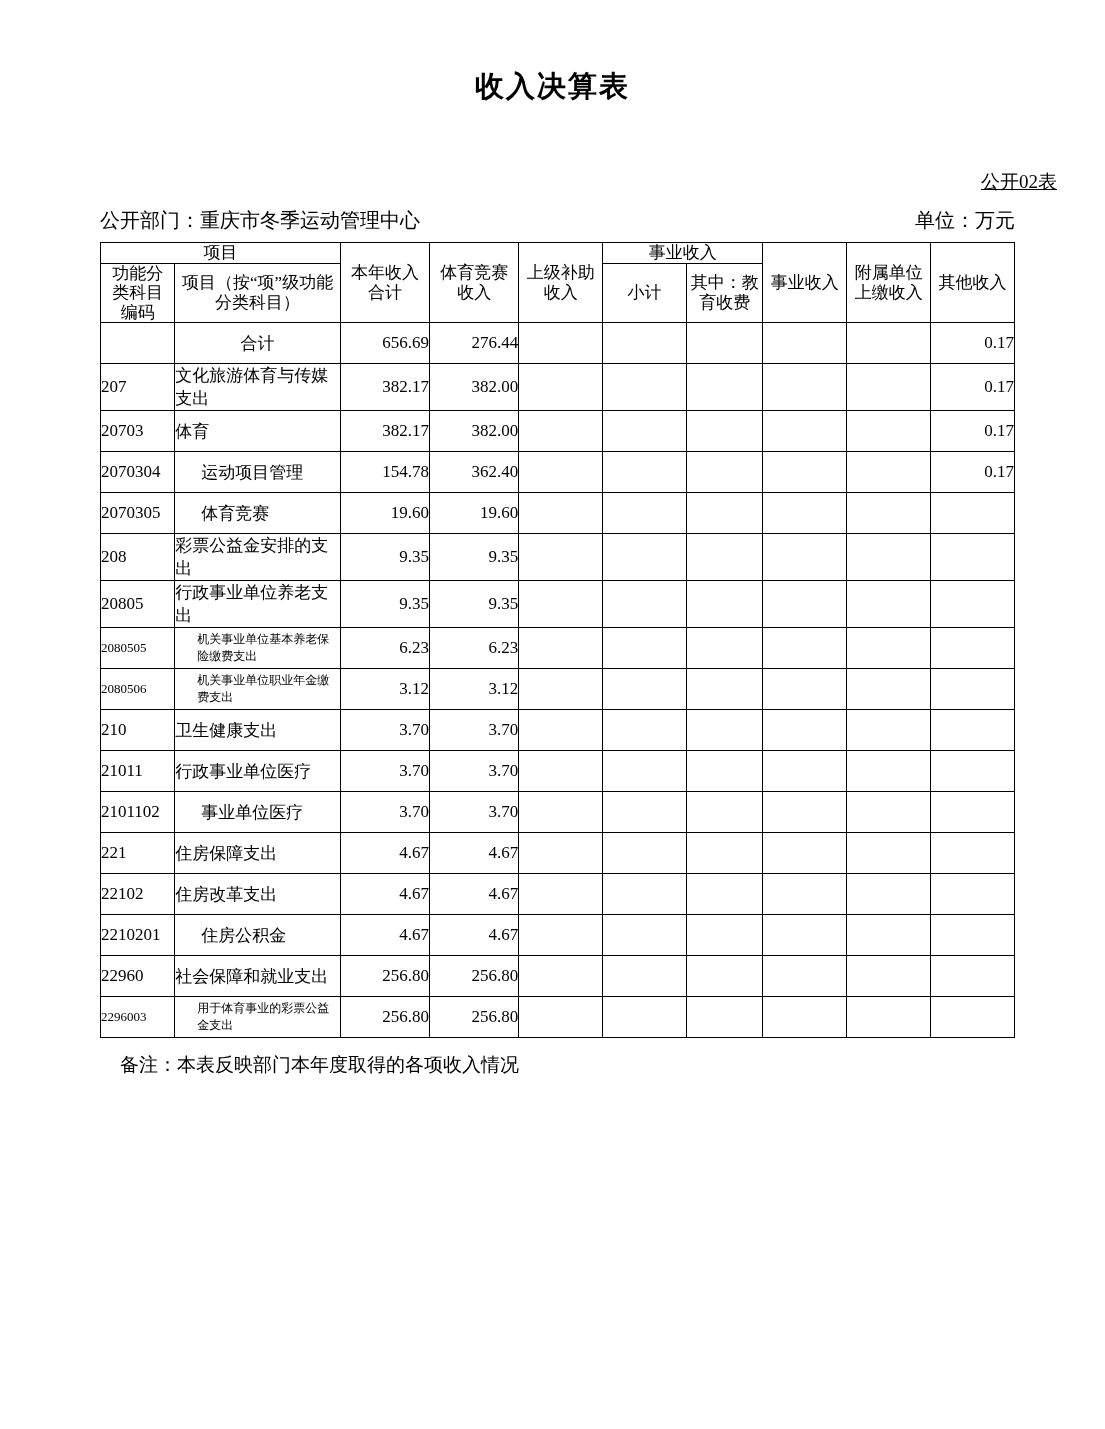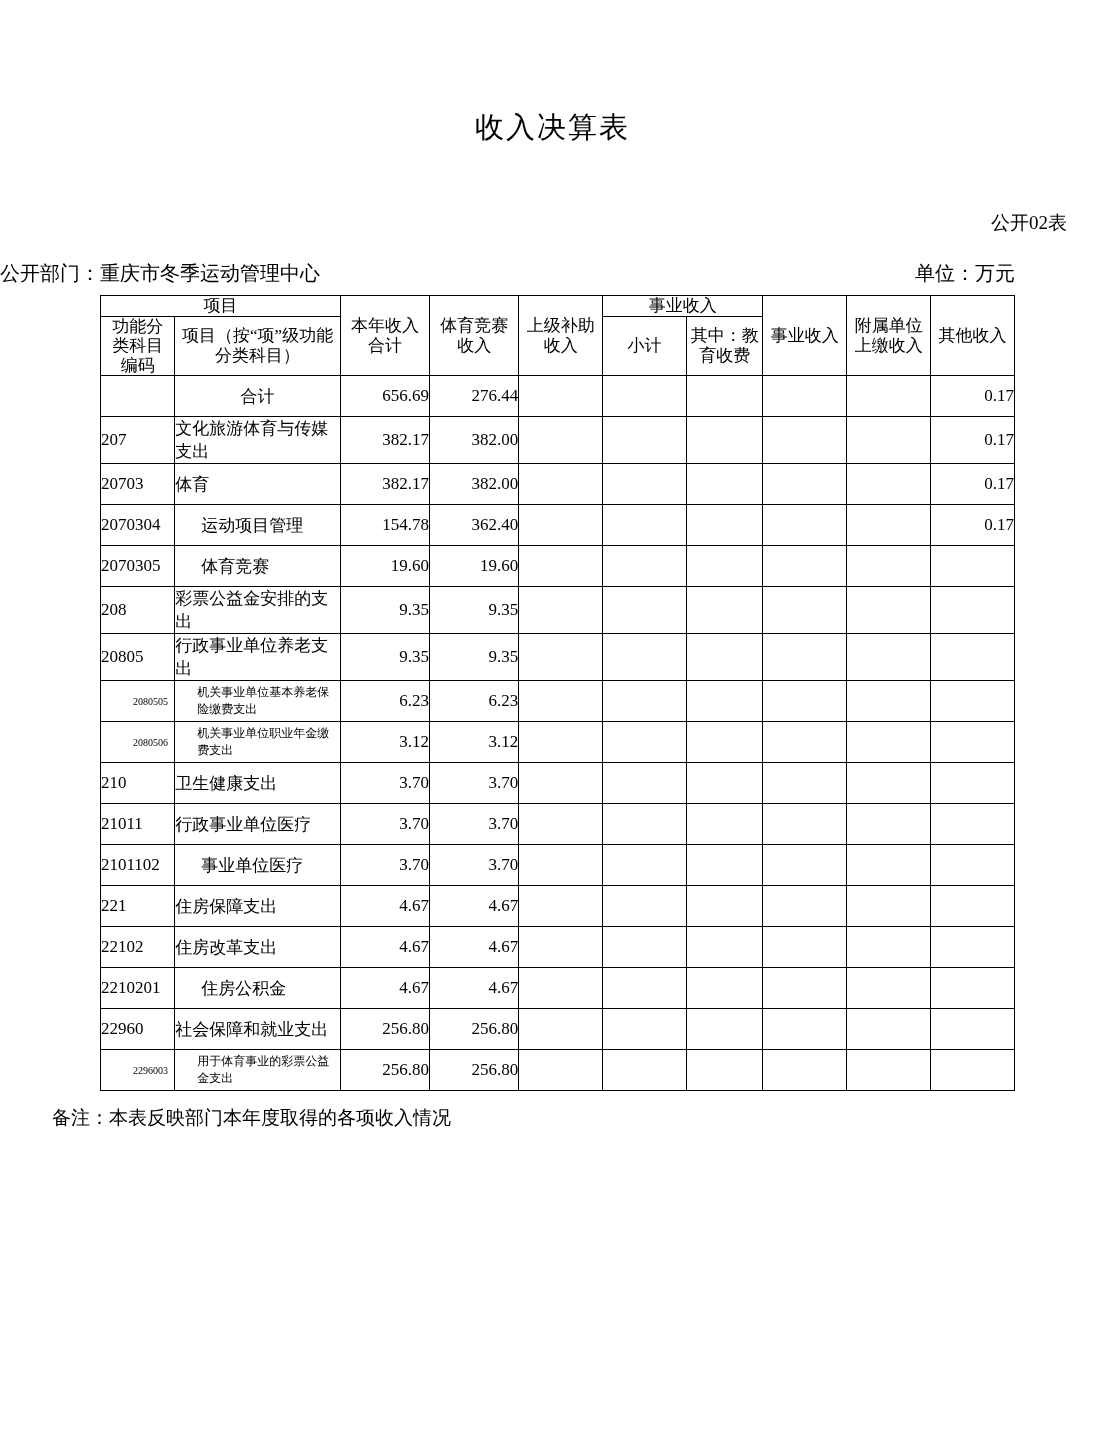--- a/index.html
+++ b/index.html
@@ -16,36 +16,38 @@
   }
   .page {
     width: 1105px;
     height: 1429px;
     position: relative;
     box-sizing: border-box;
   }
   .doc-title {
     text-align: center;
     font-size: 29px;
-    font-weight: normal;
+    font-weight: bold;
     letter-spacing: 2px;
-    margin-top: 108px;
+    margin-top: 67px;
   }
   .form-code {
     text-align: right;
     font-size: 19px;
     margin-top: 62px;
-    padding-right: 38px;
+    padding-right: 48px;
+    text-decoration: underline;
   }
   .meta-row {
     display: flex;
     justify-content: space-between;
     align-items: flex-end;
     font-size: 20px;
-    margin-top: 24px;
+    margin-top: 12px;
+    padding-left: 100px;
     padding-right: 90px;
   }
   .table-wrap {
     margin-top: 8px;
     padding-left: 100px;
     padding-right: 90px;
   }
   table.main {
     border-collapse: collapse;
     width: 915px;
@@ -70,40 +72,39 @@
   .hdr-tall {
     height: 56px;
   }
   .row-code {
     text-align: left;
     padding-left: 8px;
     font-size: 17px;
     height: 40px;
   }
   .row-code.small {
-    font-size: 10px;
-    padding-left: 32px;
+    font-size: 13px;
   }
   .row-name {
     text-align: left;
     padding-left: 12px;
     font-size: 17px;
   }
   .row-name.ind1 { padding-left: 26px; font-family: Liberation Serif, serif; }
   .row-name.tiny2 { font-size: 12px; padding-left: 22px; }
   .num {
     text-align: right;
     padding-right: 8px;
     font-size: 17px;
   }
   .center { text-align: center; }
   .b { font-weight: bold; }
   .note {
     margin-top: 14px;
-    padding-left: 52px;
+    padding-left: 120px;
     font-size: 19px;
   }
   .h-merge-title { font-size: 18px; }
 </style>
 </head>
 <body>
 
 <div class="page">
 
   <div class="doc-title">收入决算表</div>

